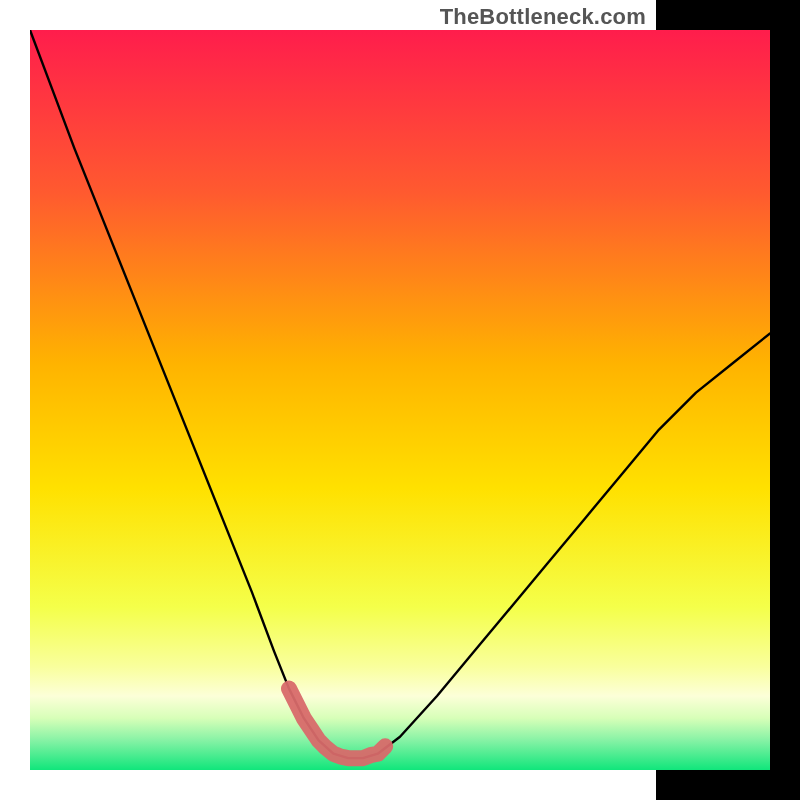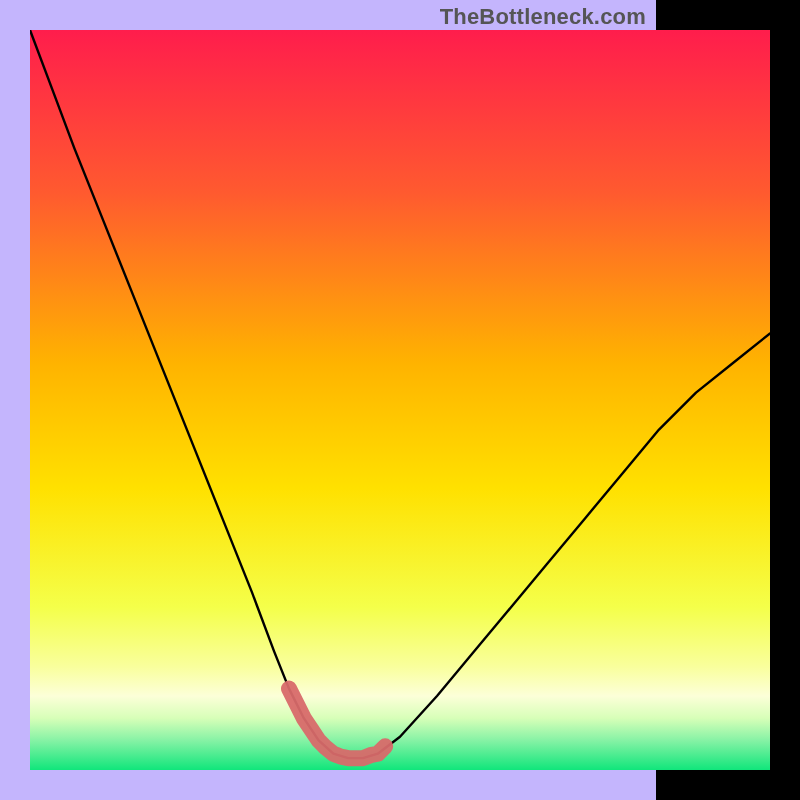--- a/index.html
+++ b/index.html
@@ -8,21 +8,21 @@
     width: 800px;
     height: 800px;
     background: #000;
     overflow: hidden;
     font-family: Arial, Helvetica, sans-serif;
   }
   .stage {
     position: relative;
     width: 656px;
     height: 800px;
-    background: #c4b5fd;
+    background: #ffffff;
     text-decoration: underline;
   }
   .watermark {
     position: absolute;
     top: 4px;
     right: 10px;
     font-size: 22px;
     font-weight: 600;
     color: #555;
     letter-spacing: 0.2px;

